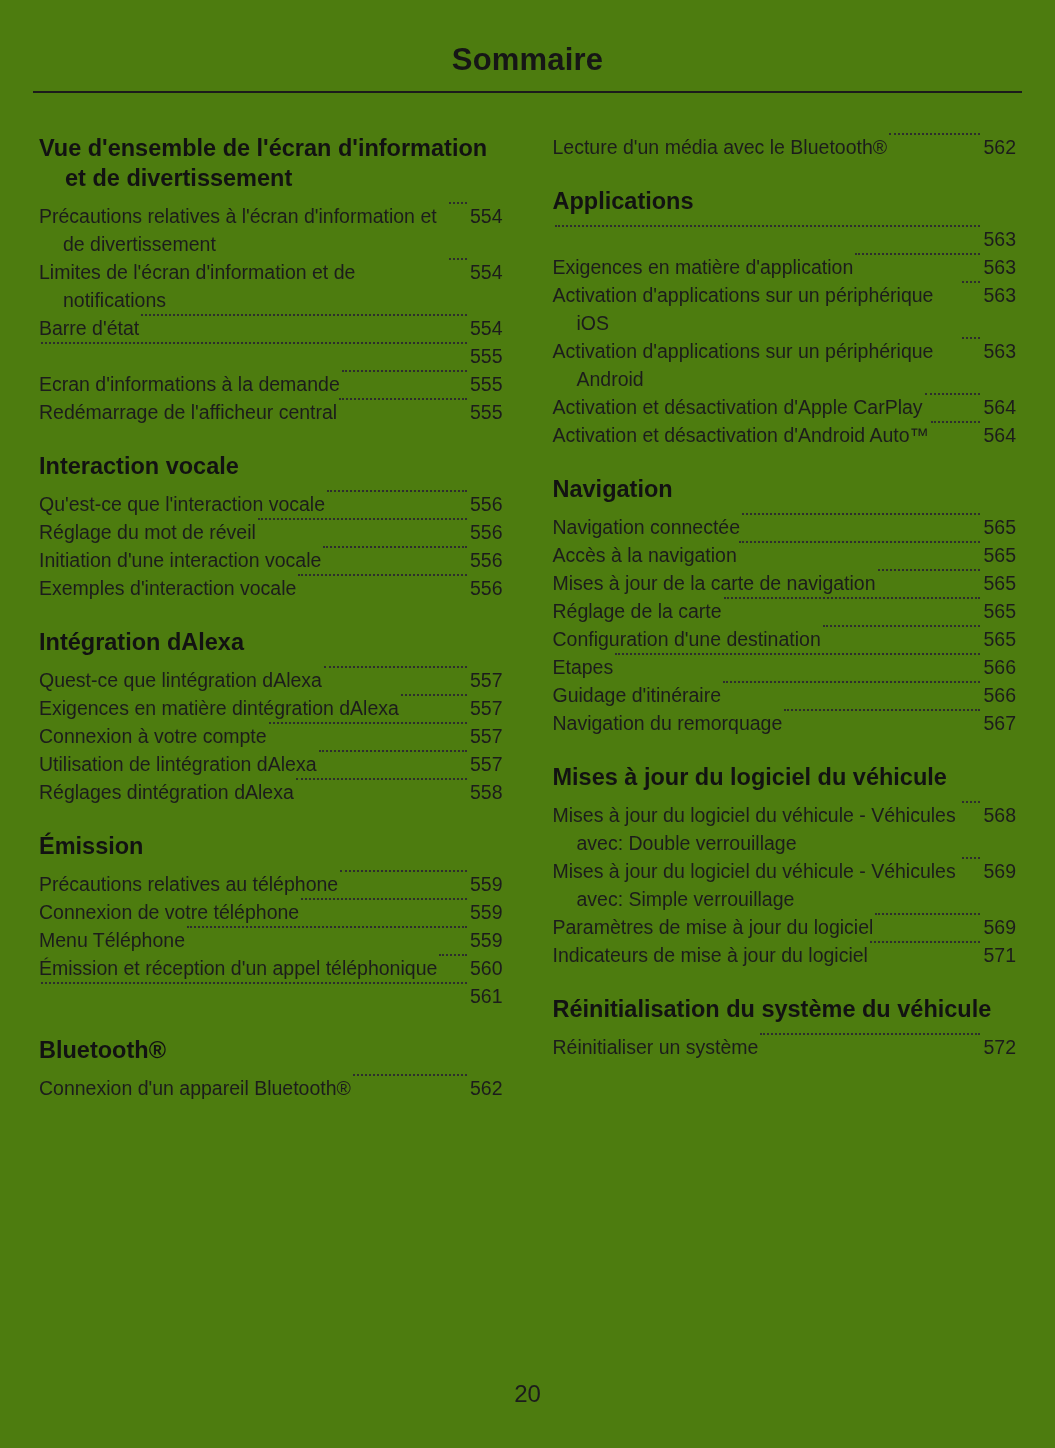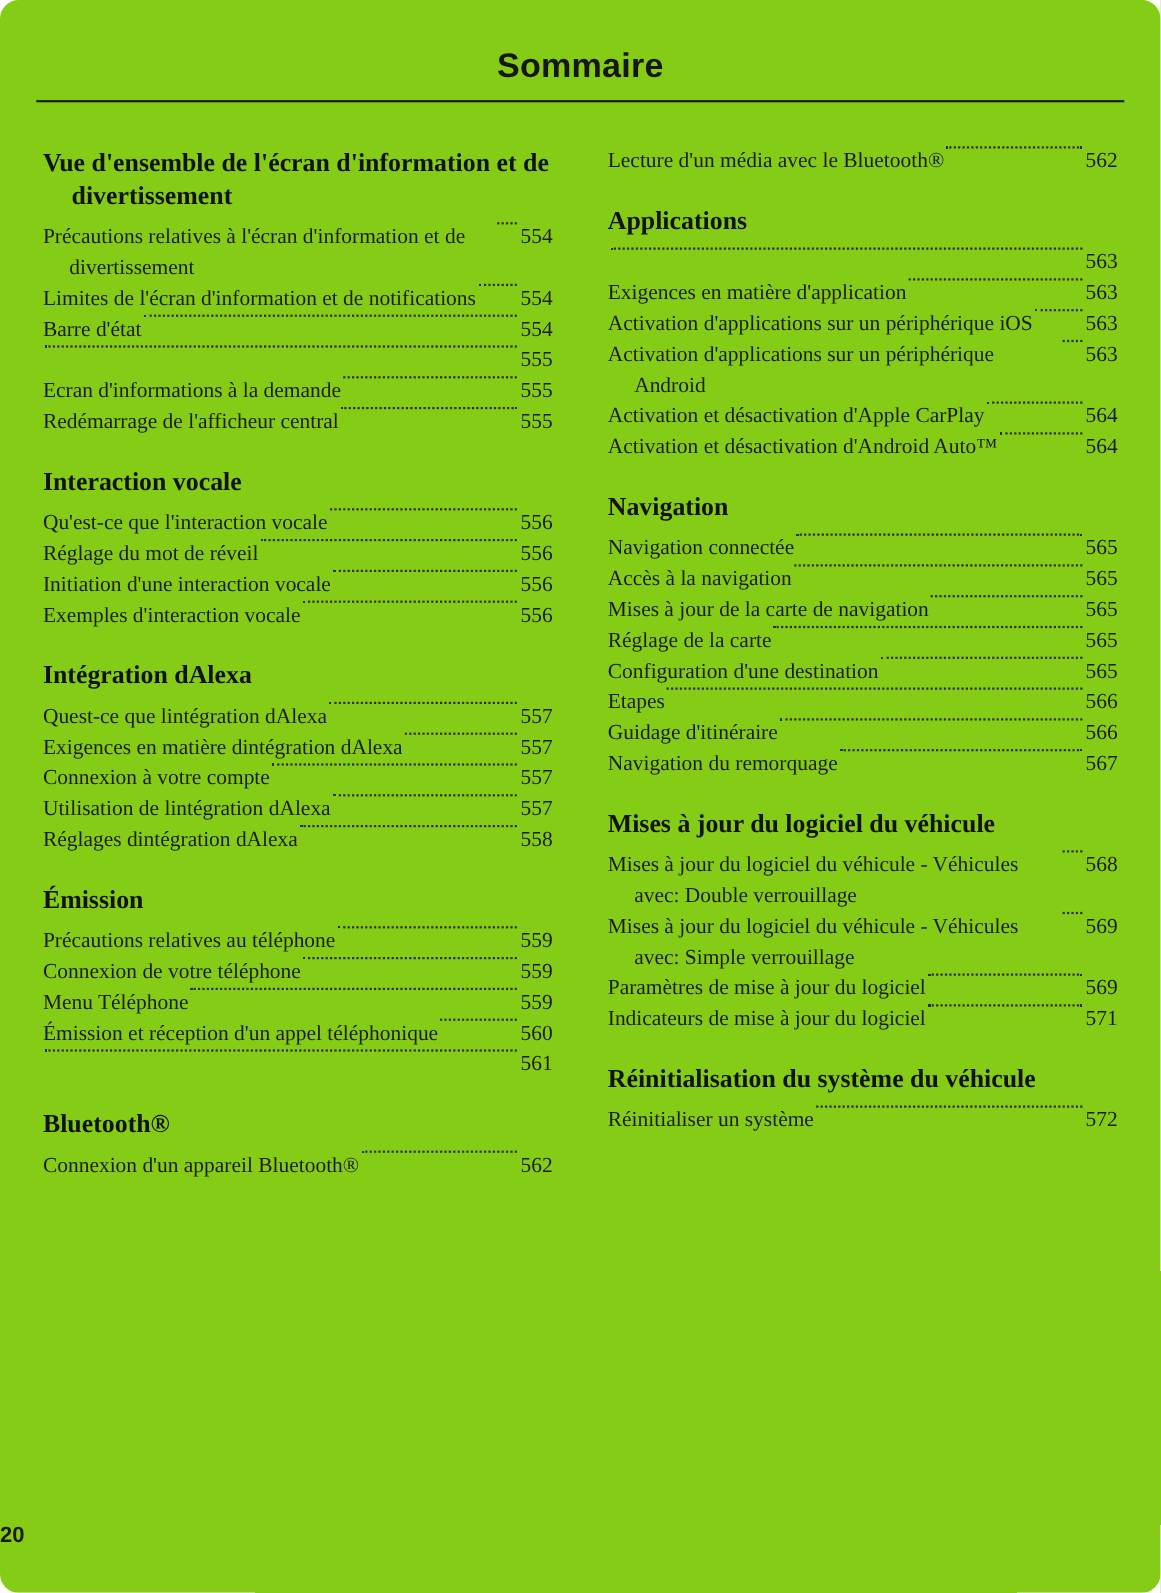--- a/index.html
+++ b/index.html
@@ -7,42 +7,40 @@
   html, body { background: #ffffff; }
   body {
     font-family: "Liberation Sans", sans-serif;
     color: #161616;
     -webkit-font-smoothing: antialiased;
   }
   .page {
     position: relative;
     width: 1055px;
     height: 1448px;
-    background: #84cc16;
+    background: #4d7c0f;
     padding: 42px 33px 0;
     overflow: hidden;
-    border-radius: 17px;
   }
   .page-title {
     text-align: center;
     font-size: 31px;
     font-weight: 700;
     letter-spacing: 0.2px;
     color: #161616;
   }
   .header-rule {
     height: 0;
     border-bottom: 2px solid #1b1b1b;
     margin-top: 13px;
   }
   .columns {
     display: flex;
     gap: 50px;
     padding: 40px 6px 0 6px;
-    font-family: Liberation Serif, serif;
   }
   .column {
     flex: 1 1 0;
     min-width: 0;
   }
   .toc-section { margin-bottom: 25px; }
   .section-heading {
     font-size: 23.5px;
     font-weight: 700;
     line-height: 30px;
@@ -67,23 +65,23 @@
     flex: 1 0 18px;
     border-bottom: 2.5px dotted #2d2d2d;
     margin: 0 3px 5px 2px;
   }
   .entry-page { flex: 0 0 auto; }
   .page-footer {
     position: absolute;
     left: 0;
     right: 0;
     bottom: 40px;
-    font-size: 20px;
+    text-align: center;
+    font-size: 24px;
     color: #1c1c1c;
-    font-weight: bold;
   }
 </style>
 </head>
 <body>
 
 <div class="page">
   <header>
     <h1 class="page-title">Sommaire</h1>
     <div class="header-rule"></div>
   </header>

